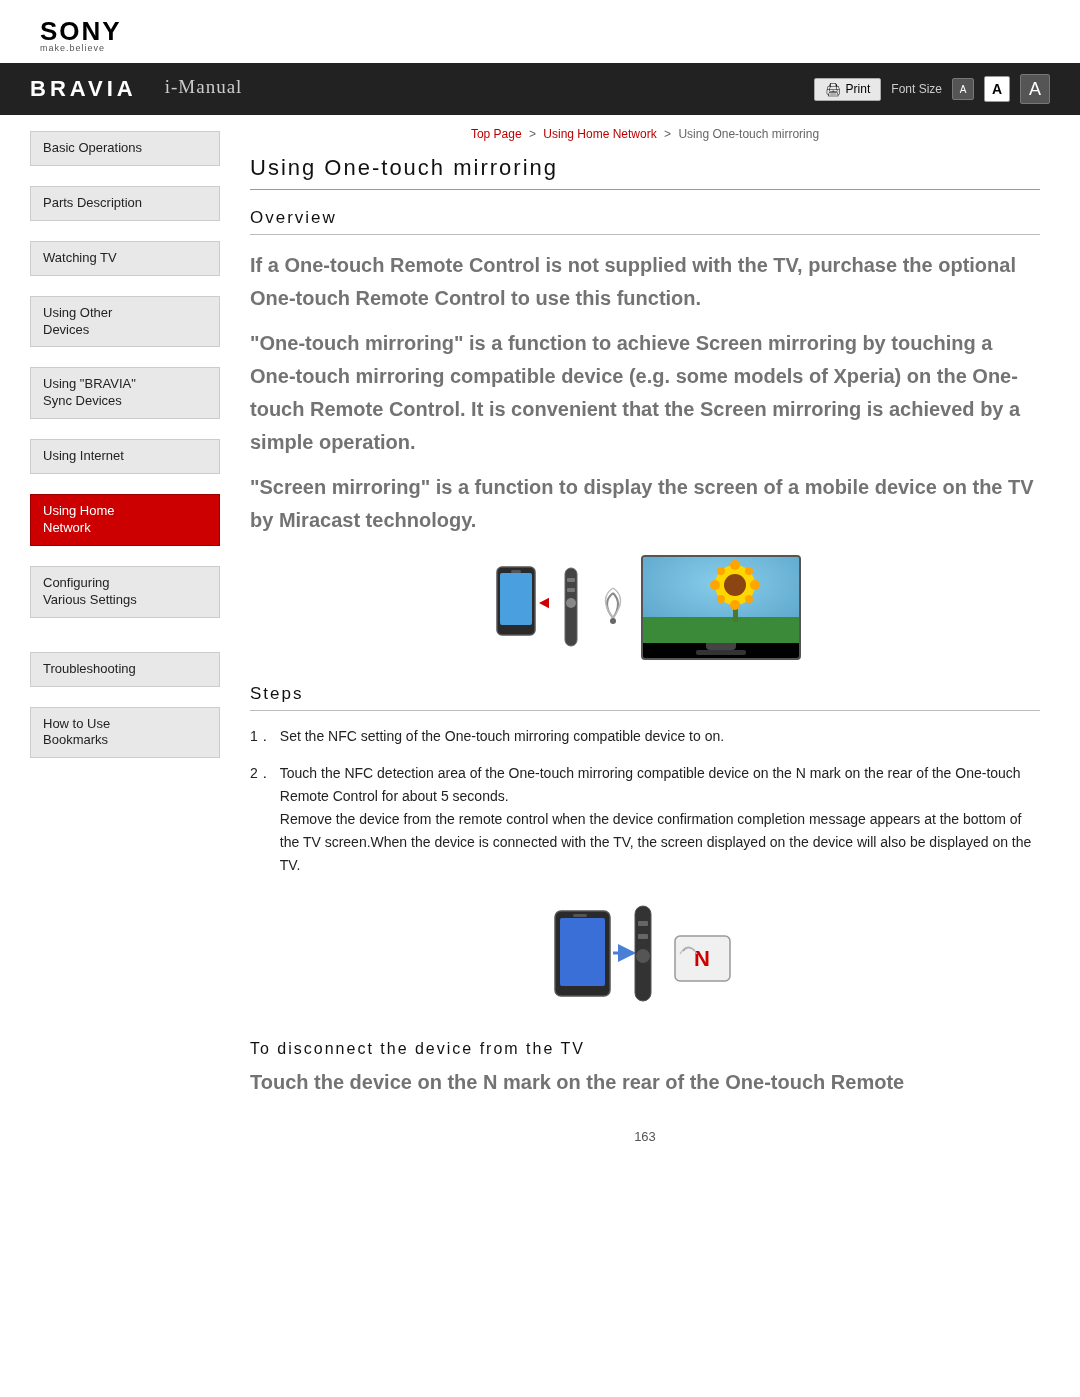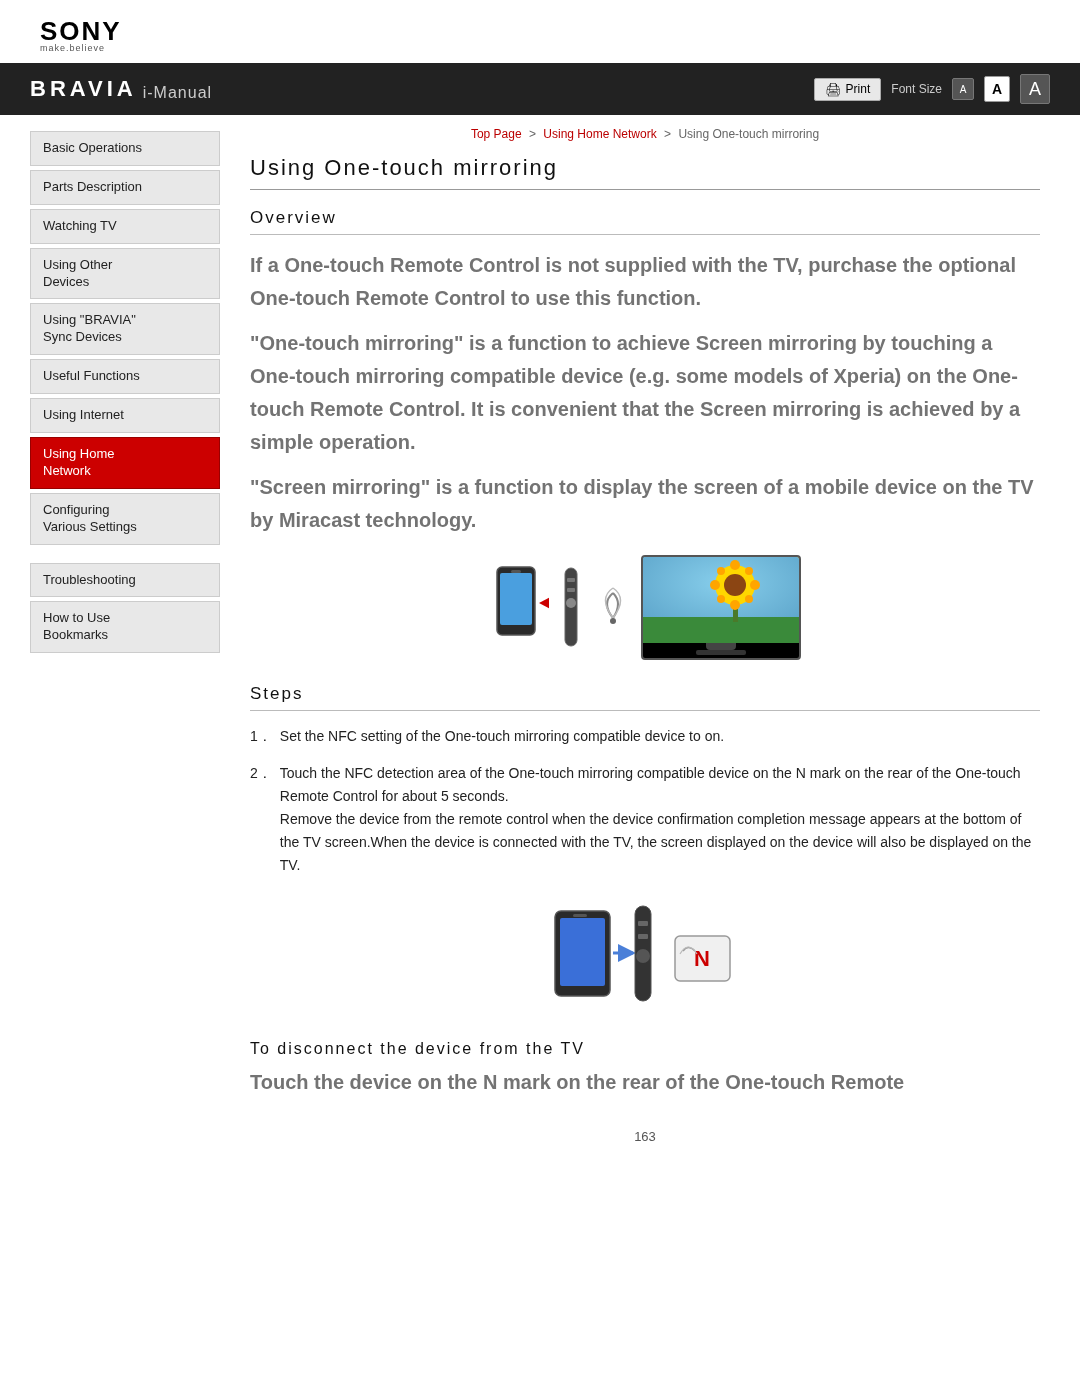--- a/index.html
+++ b/index.html
@@ -39,34 +39,35 @@
     .header-bar {
       background: #222;
       height: 52px;
       display: flex;
       align-items: center;
       padding: 0 30px;
       justify-content: space-between;
     }
     .header-left {
       display: flex;
-      align-items: flex-end;
-      gap: 6px;
+      align-items: flex-start;
+      gap: 28px;
     }
     .bravia-text {
       color: #fff;
       font-size: 22px;
       font-weight: 900;
       letter-spacing: 4px;
       font-family: Arial Black, Arial, sans-serif;
     }
     .imanual-text {
       color: #ccc;
-      font-size: 16px;
+      font-size: 19px;
       letter-spacing: 1px;
+      font-family: Liberation Serif, serif;
     }
     .header-right {
       display: flex;
       align-items: center;
       gap: 10px;
     }
     .print-btn {
       background: #e8e8e8;
       border: 1px solid #aaa;
       padding: 3px 10px;
@@ -107,21 +108,21 @@
     
     .sidebar {
       width: 220px;
       flex-shrink: 0;
       padding: 16px 0 16px 30px;
     }
     .sidebar-item {
       background: #e8e8e8;
       border: 1px solid #ccc;
       padding: 8px 12px;
-      margin-bottom: 4px;
+      margin-bottom: 20px;
       font-size: 13px;
       cursor: pointer;
       color: #222;
       line-height: 1.3;
     }
     .sidebar-item.active {
       background: #c00;
       color: #fff;
       border-color: #900;
     }
@@ -300,21 +301,20 @@
 </div>
 
 <div class="main-layout">
 
   <div class="sidebar">
     <div class="sidebar-item">Basic Operations</div>
     <div class="sidebar-item">Parts Description</div>
     <div class="sidebar-item">Watching TV</div>
     <div class="sidebar-item">Using Other<br>Devices</div>
     <div class="sidebar-item">Using "BRAVIA"<br>Sync Devices</div>
-    <div class="sidebar-item">Useful Functions</div>
     <div class="sidebar-item">Using Internet</div>
     <div class="sidebar-item active">Using Home<br>Network</div>
     <div class="sidebar-item">Configuring<br>Various Settings</div>
     <div class="sidebar-spacer"></div>
     <div class="sidebar-item">Troubleshooting</div>
     <div class="sidebar-item">How to Use<br>Bookmarks</div>
   </div>
 
   <div class="content">
 

